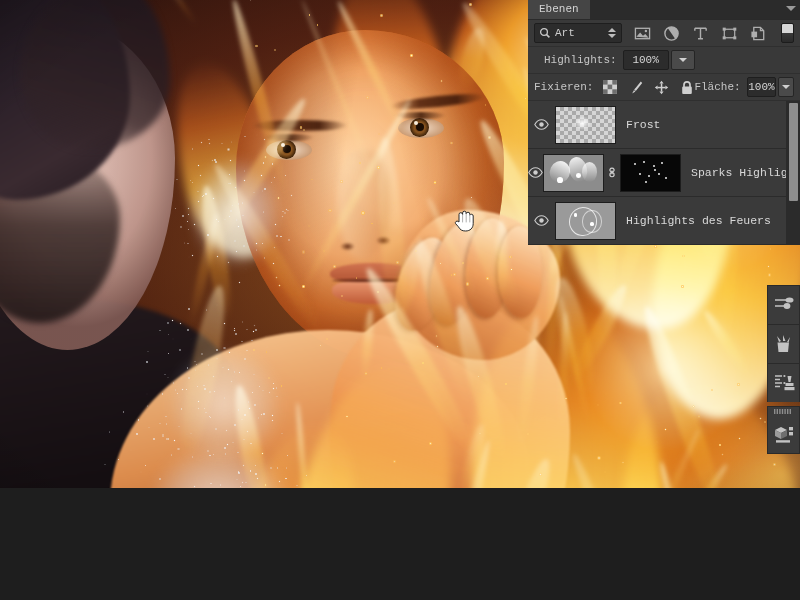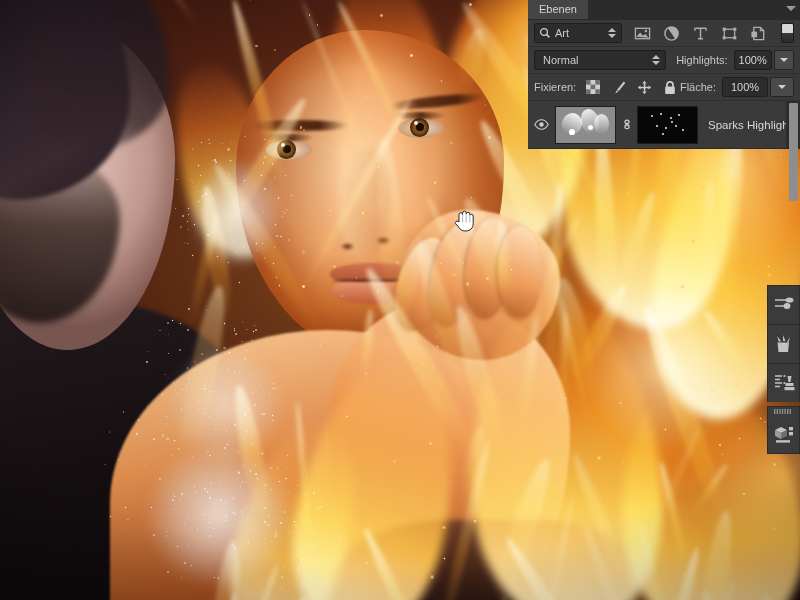--- a/index.html
+++ b/index.html
@@ -1,19 +1,19 @@
 <!DOCTYPE html>
 <html><head>
 <meta charset="utf-8">
 <style>
   html,body{margin:0;padding:0;background:#1e1e1e;}
   body{width:800px;height:600px;overflow:hidden;
        font-family:"Liberation Sans","DejaVu Sans",sans-serif;
        -webkit-font-smoothing:antialiased;}
-  #app{position:relative;width:800px;height:600px;overflow:hidden;}
+  #app{position:relative;width:800px;height:488px;overflow:hidden;font-family:Liberation Mono, monospace;}
 
   
   .canvas{position:absolute;left:0;top:0;width:800px;height:600px;
           background:#140a08;overflow:hidden;}
   .lay{position:absolute;}
 
   
   .bg-base{left:0;top:0;width:800px;height:600px;
     background:
       radial-gradient(120% 90% at 62% 42%, rgba(255,150,50,.55) 0%, rgba(120,40,10,.5) 45%, rgba(20,8,6,.95) 78%),
@@ -991,27 +991,20 @@
             <path d="M4 2.5 H11 L14.5 6 V15.5 H4 Z" fill="none" stroke="#cfcfcf" stroke-width="1.4"></path>
             <path d="M11 2.5 V6 H14.5" fill="none" stroke="#cfcfcf" stroke-width="1.2"></path>
             <rect x="1.5" y="7" width="6" height="6" fill="#cfcfcf"></rect>
           </svg>
         </div>
 
         <div class="toggle-pill"></div>
       </div>
 
       <div class="row">
-        <div class="combo" style="width:148px;">
-          <span class="txt">Normal</span>
-          <span class="stepper">
-            <i class="st-up"></i>
-              <i class="st-dn"></i>
-          </span>
-        </div>
         <span class="lbl" style="margin-left:10px;">Highlights:</span>
         <span class="val" style="margin-left:6px;">100%</span>
         <span class="dd">
             <i></i>
           </span>
       </div>
 
       <div class="row">
         <span class="lbl">Fixieren:</span>
         <span class="lockicons">
@@ -1039,20 +1032,34 @@
         </span>
         <span class="lbl" style="margin-left:auto;">Fläche:</span>
         <span class="val" style="margin-left:6px;">100%</span>
         <span class="dd">
             <i></i>
           </span>
       </div>
 
       <div class="layers" style="position:relative;">
         <div id="layer-rows">
+            <div class="lrow">
+              <span class="eye">
+                <svg width="15" height="11" viewBox="0 0 15 11">
+                  <path d="M7.5 .8 C11.6 .8 14.2 5.5 14.2 5.5 C14.2 5.5 11.6 10.2 7.5 10.2 C3.4 10.2 .8 5.5 .8 5.5 C.8 5.5 3.4 .8 7.5 .8 Z" fill="none" stroke="#cdcdcd" stroke-width="1.1"></path>
+                  <circle cx="7.5" cy="5.5" r="2.2" fill="#cdcdcd"></circle>
+                </svg>
+              </span>
+              <span class="thumb">
+                <div style="width:100%;height:100%;position:relative;" class="checker">
+                  <div style="position:absolute;left:30%;top:26%;width:30%;height:40%;border-radius:50%;background:radial-gradient(closest-side,rgba(255,255,255,.95),rgba(255,255,255,0));"></div>
+                </div>
+              </span>
+              <span class="lname">Frost</span>
+            </div>
             <div class="lrow">
               <span class="eye">
                 <svg width="15" height="11" viewBox="0 0 15 11">
                   <path d="M7.5 .8 C11.6 .8 14.2 5.5 14.2 5.5 C14.2 5.5 11.6 10.2 7.5 10.2 C3.4 10.2 .8 5.5 .8 5.5 C.8 5.5 3.4 .8 7.5 .8 Z" fill="none" stroke="#cdcdcd" stroke-width="1.1"></path>
                   <circle cx="7.5" cy="5.5" r="2.2" fill="#cdcdcd"></circle>
                 </svg>
               </span>
               <span class="thumb">
                 <div style="width:100%;height:100%;background:#8c8c8c;position:relative;overflow:hidden;">
                   <div style="position:absolute;left:10%;top:18%;width:34%;height:60%;border-radius:50%;transform:rotate(25deg);background:linear-gradient(180deg,rgba(255,255,255,.9),rgba(255,255,255,0));"></div>
@@ -1075,20 +1082,37 @@
                 <i class="mdot" style="left:55%;top:30%;width:2px;height:2px;"></i>
                 <i class="mdot" style="left:68%;top:22%;width:2px;height:2px;"></i>
                 <i class="mdot" style="left:30%;top:52%;width:2px;height:2px;"></i>
                 <i class="mdot" style="left:46%;top:58%;width:2px;height:2px;"></i>
                 <i class="mdot" style="left:62%;top:50%;width:2px;height:2px;"></i>
                 <i class="mdot" style="left:74%;top:62%;width:2px;height:2px;"></i>
                 <i class="mdot" style="left:40%;top:74%;width:2px;height:2px;"></i>
                 <i class="mdot" style="left:56%;top:40%;width:2px;height:2px;"></i>
               </span>
               <span class="lname">Sparks Highlights</span>
+            </div>
+            <div class="lrow">
+              <span class="eye">
+                <svg width="15" height="11" viewBox="0 0 15 11">
+                  <path d="M7.5 .8 C11.6 .8 14.2 5.5 14.2 5.5 C14.2 5.5 11.6 10.2 7.5 10.2 C3.4 10.2 .8 5.5 .8 5.5 C.8 5.5 3.4 .8 7.5 .8 Z" fill="none" stroke="#cdcdcd" stroke-width="1.1"></path>
+                  <circle cx="7.5" cy="5.5" r="2.2" fill="#cdcdcd"></circle>
+                </svg>
+              </span>
+              <span class="thumb">
+                <div style="width:100%;height:100%;background:#9a9a9a;position:relative;overflow:hidden;">
+                  <div style="position:absolute;left:22%;top:12%;width:44%;height:76%;border-radius:50%;border:1px solid rgba(255,255,255,.75);transform:rotate(10deg);"></div>
+                  <div style="position:absolute;left:44%;top:22%;width:30%;height:56%;border-radius:50%;border:1px solid rgba(255,255,255,.55);"></div>
+                  <div style="position:absolute;left:30%;top:30%;width:6%;height:9%;border-radius:50%;background:#fff;"></div>
+                  <div style="position:absolute;left:58%;top:55%;width:6%;height:9%;border-radius:50%;background:#fff;"></div>
+                </div>
+              </span>
+              <span class="lname">Highlights des Feuers</span>
             </div>
           </div>
         <div class="sbtrack">
           <div class="sbthumb"></div>
         </div>
       </div>
     </div>
   </div>
 
   <div class="rdock">

